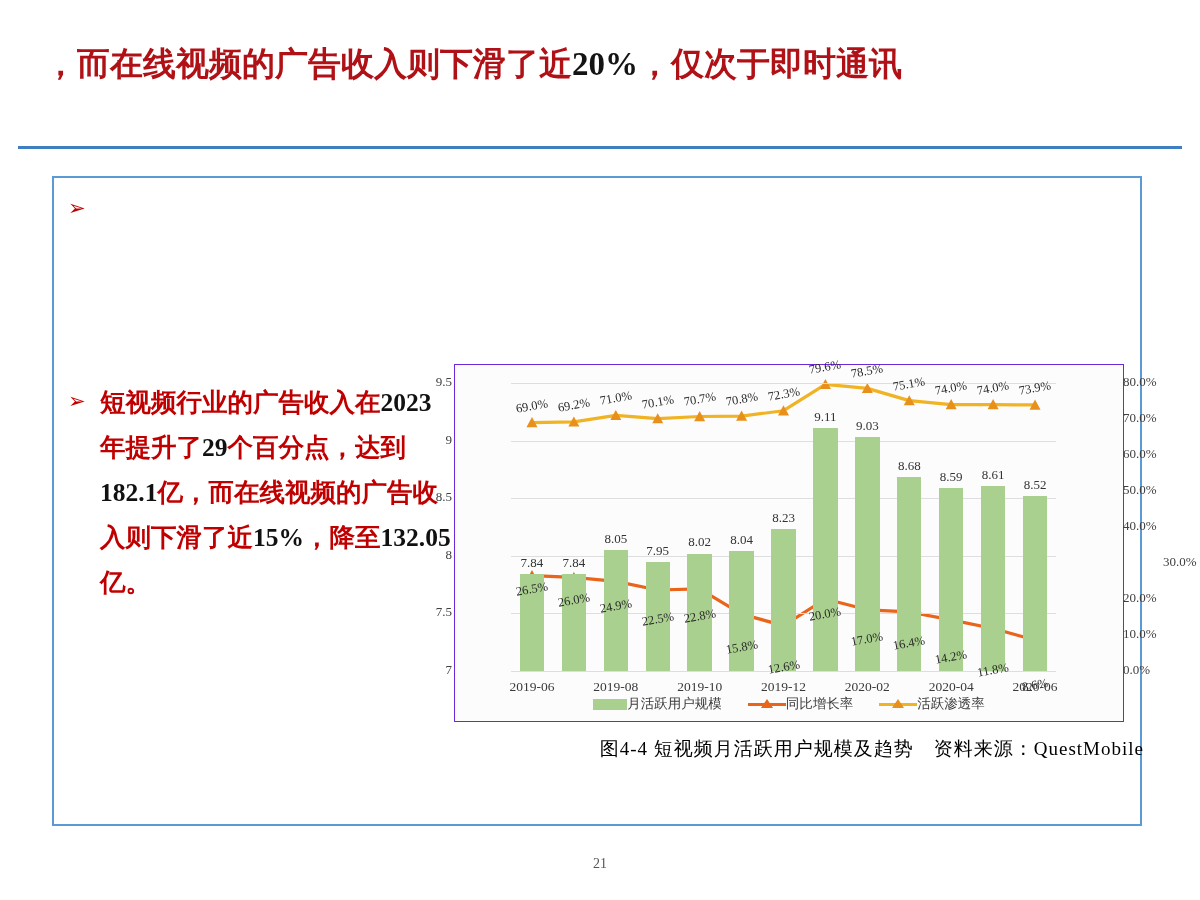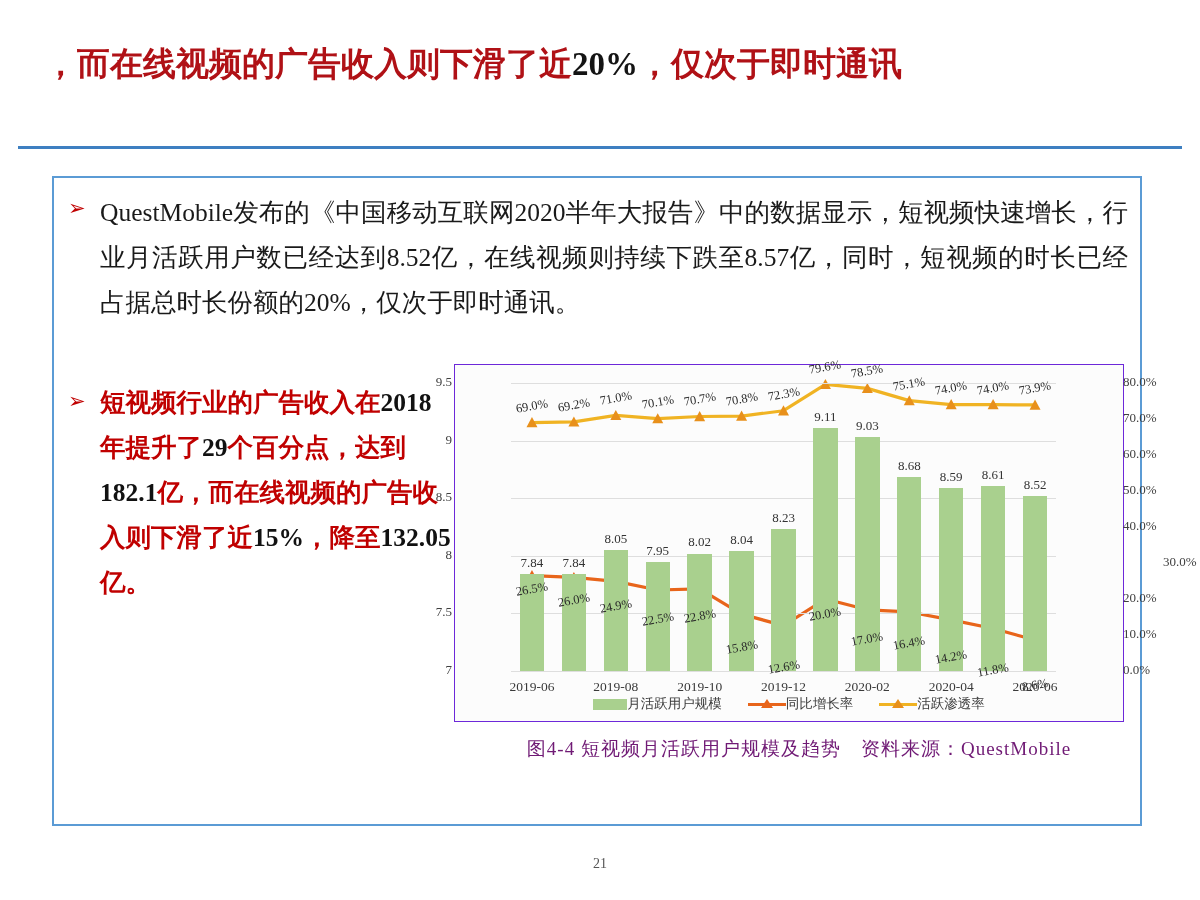--- a/index.html
+++ b/index.html
@@ -167,23 +167,23 @@
   }
   .leg-orange::before { background: #E8651B; }
   .leg-orange::after  { border-bottom: 9px solid #E8651B; }
   .leg-yellow::before { background: #F0B323; }
   .leg-yellow::after  { border-bottom: 9px solid #E8901B; }
 
   #chart-caption {
     position: absolute;
     left: 400px; top: 558px;
     width: 690px;
-    text-align: center;
+    text-align: right;
     font-size: 19px;
-    color: #701a75;
+    color: #000000;
     letter-spacing: 1px;
   }
 
   
   #page-number {
     position: absolute;
     left: 0; right: 0; top: 856px;
     text-align: center;
     font-size: 14px;
     color: #555555;
@@ -207,24 +207,23 @@
   <div id="title-block">
     <div>
       <span class="t-red">，而在线视频的广告收入则下滑了近</span><span class="t-black">20%</span><span class="t-red">，仅次于即时通讯</span>
     </div>
   </div>
   <div id="title-rule"></div>
 
   <div id="content-box">
 
     <div id="bullet1-arrow" class="bullet-arrow">➢</div>
-    <div id="para1">QuestMobile发布的《中国移动互联网2020半年大报告》中的数据显示，短视频快速增长，行业月活跃用户数已经达到8.52亿，在线视频则持续下跌至8.57亿，同时，短视频的时长已经占据总时长份额的20%，仅次于即时通讯。</div>
 
     <div id="bullet2-arrow" class="bullet-arrow">➢</div>
-    <div id="para2"><span>短视频行业的广告收入在</span><span class="num">2018</span><span>年提升了</span><span class="num">29</span><span>个百分点，达到</span><span class="num">182.1</span><span>亿，而在线视频的广告收入则下滑了近</span><span class="num">15%</span><span>，降至</span><span class="num">132.05</span><span>亿。</span></div>
+    <div id="para2"><span>短视频行业的广告收入在</span><span class="num">2023</span><span>年提升了</span><span class="num">29</span><span>个百分点，达到</span><span class="num">182.1</span><span>亿，而在线视频的广告收入则下滑了近</span><span class="num">15%</span><span>，降至</span><span class="num">132.05</span><span>亿。</span></div>
 
     <div id="chart-panel">
       <div id="plot">
         <svg id="chart-lines" width="545" height="288" style="position:absolute;left:0;top:0;overflow:visible;pointer-events:none;">
             <polyline points="20.96153846153846,192.60000000000002 62.88461538461538,194.39999999999998 104.80769230769229,198.36 146.73076923076923,207 188.65384615384613,205.92 230.57692307692304,231.12 272.5,242.64 314.4230769230769,216 356.3461538461538,226.8 398.2692307692307,228.96 440.1923076923076,236.88 482.1153846153846,245.51999999999998 524.0384615384615,257.04" fill="none" stroke="#E8651B" stroke-width="3.2" stroke-linejoin="round"></polyline>
             <polygon points="20.96153846153846,187.10000000000002 15.46153846153846,197.27500000000003 26.46153846153846,197.27500000000003" fill="#E8651B"></polygon>
             <polygon points="62.88461538461538,188.89999999999998 57.38461538461538,199.075 68.38461538461539,199.075" fill="#E8651B"></polygon>
             <polygon points="104.80769230769229,192.86 99.30769230769229,203.03500000000003 110.30769230769229,203.03500000000003" fill="#E8651B"></polygon>
             <polygon points="146.73076923076923,201.5 141.23076923076923,211.675 152.23076923076923,211.675" fill="#E8651B"></polygon>
             <polygon points="188.65384615384613,200.42 183.15384615384613,210.595 194.15384615384613,210.595" fill="#E8651B"></polygon>

